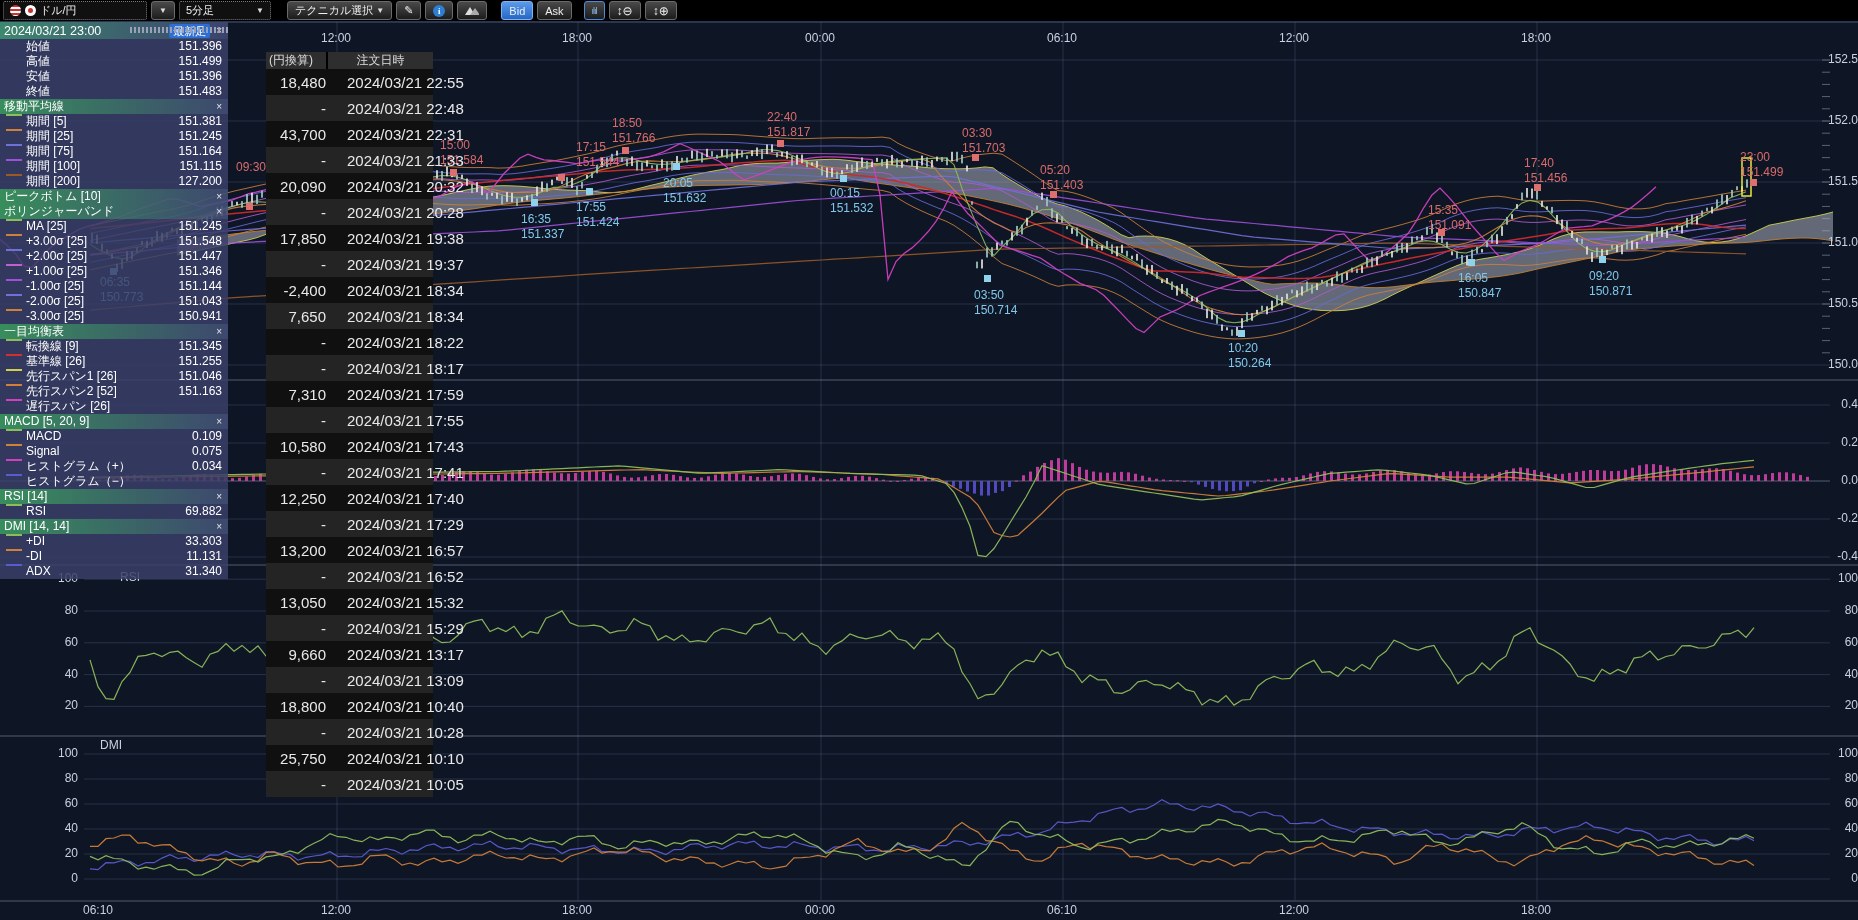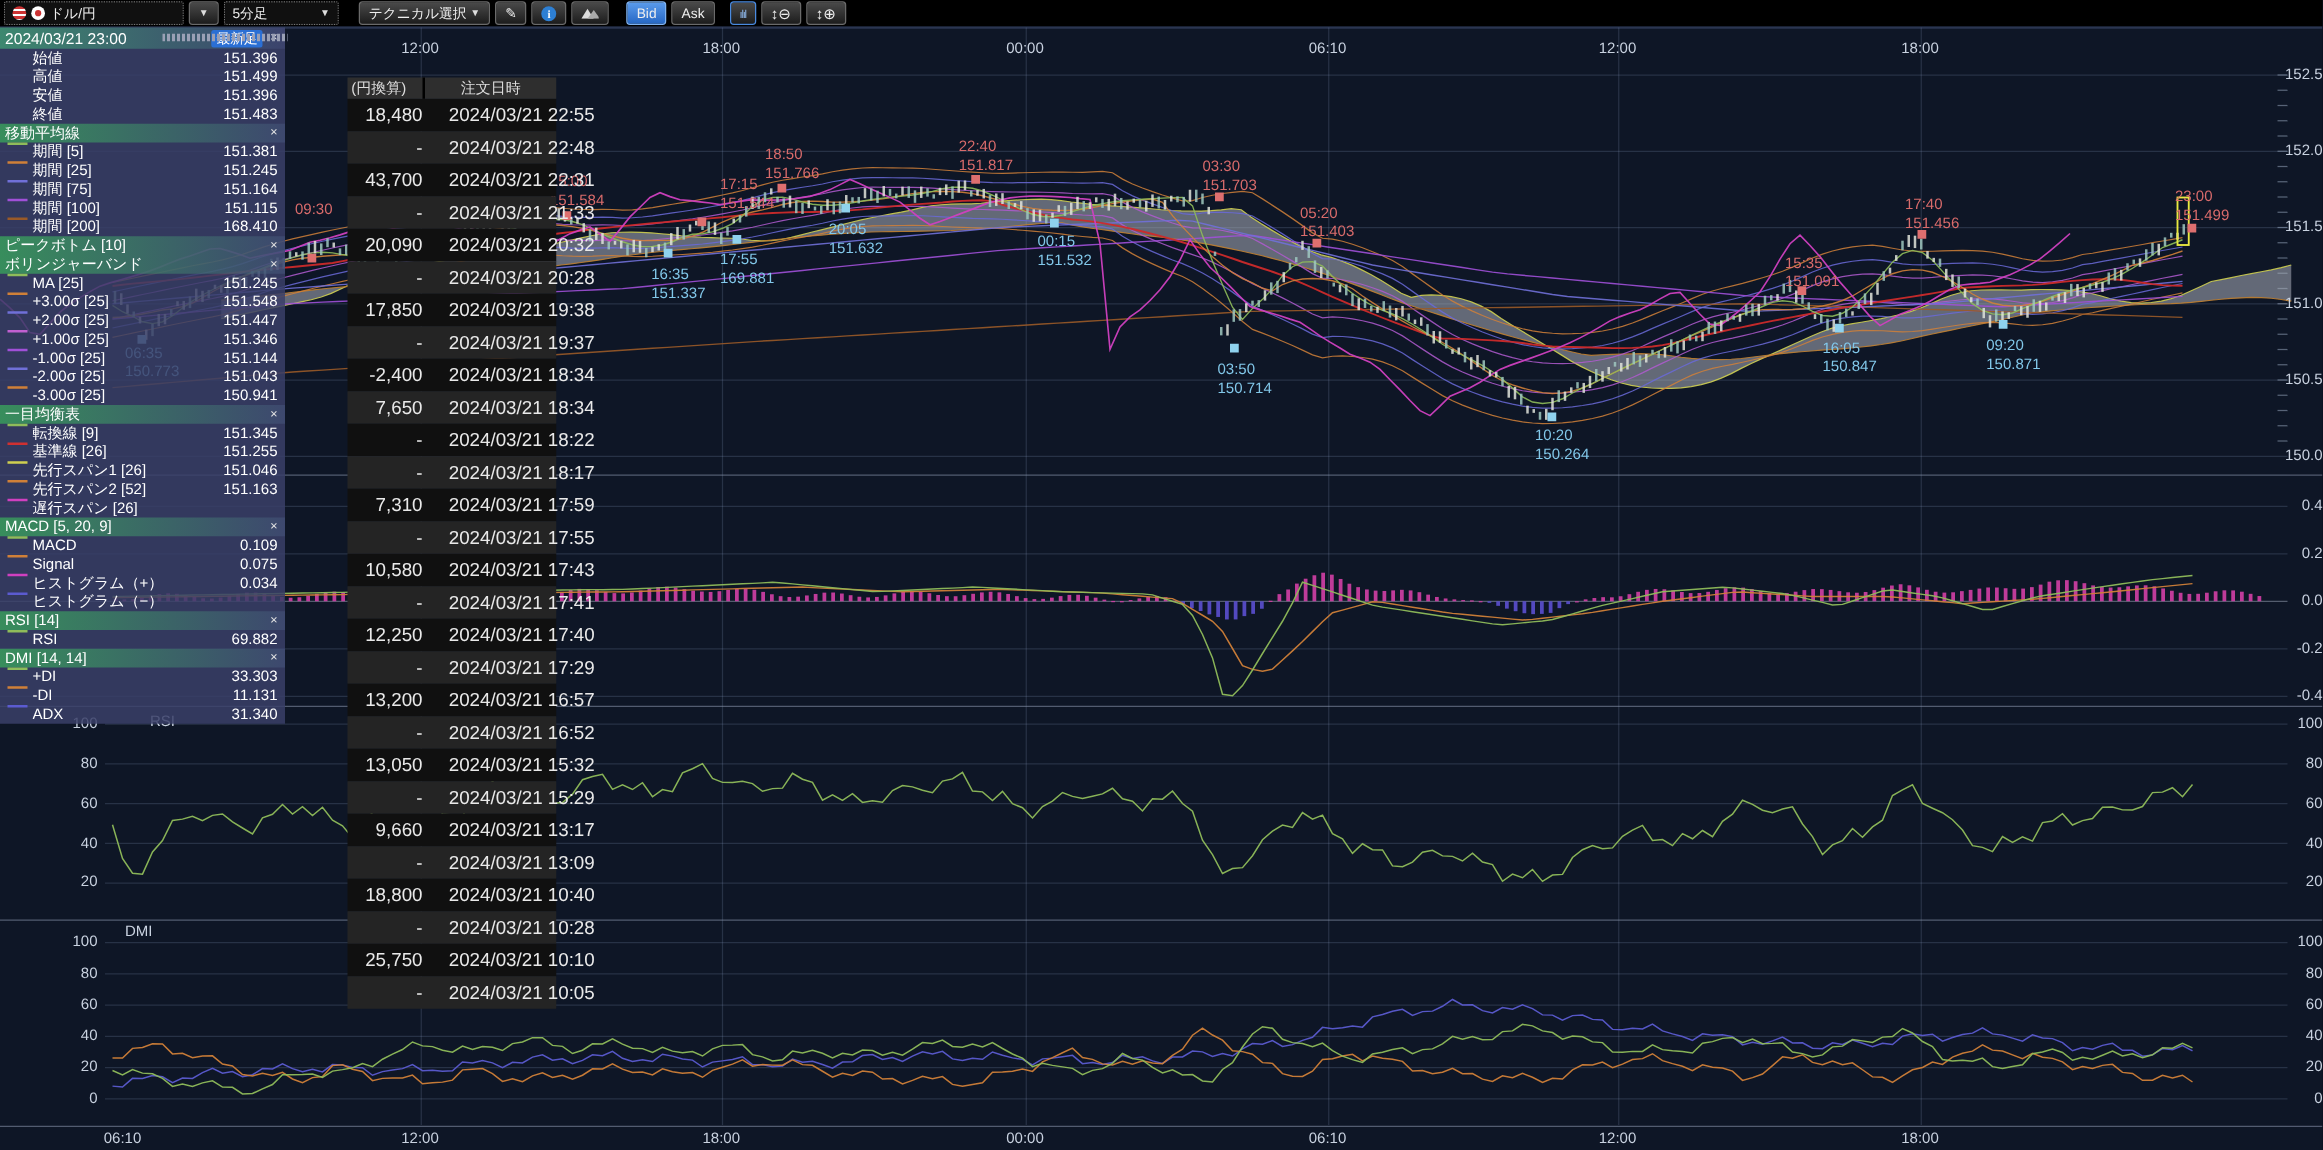--- a/index.html
+++ b/index.html
@@ -49,21 +49,21 @@
   .ip-row .sw{width:20px;flex:0 0 20px;display:flex;align-items:center;}
   .ip-row .sw i{display:block;width:16px;height:2px;}
   .ip-row .lbl{flex:1;color:#fff;white-space:nowrap;overflow:hidden;}
   .ip-row .val{color:#fff;text-align:right;}
   .ip-sec{height:15px;display:flex;align-items:center;padding:0 4px;line-height:15px;color:#fff;
           background:linear-gradient(90deg,rgba(56,146,92,.95),rgba(80,100,140,.35));}
   .ip-sec .t{flex:1;white-space:nowrap;}
   #drag-strip{position:absolute;left:130px;top:27px;width:100px;height:6px;z-index:31;
      background:repeating-linear-gradient(90deg,#9aa0b5 0 2px,transparent 2px 4px);}
   
-  #order-table{position:absolute;left:266px;top:62px;width:167px;z-index:40;font-size:15px;margin-left:12px;}
+  #order-table{position:absolute;left:266px;top:52px;width:167px;z-index:40;font-size:15px;}
   #ot-head{height:17px;display:flex;font-size:12px;color:#ddd;}
   #ot-head .c1{width:62px;background:#2e2e2e;border-right:2px solid #000;display:flex;align-items:center;padding-left:3px;box-sizing:border-box;}
   #ot-head .c2{flex:1;background:#2e2e2e;display:flex;align-items:center;justify-content:center;font-family:Liberation Serif, serif;}
   .ot-row{height:26px;display:flex;align-items:center;color:#e9e9e9;}
   .ot-row:nth-child(odd){background:#101010;}
   .ot-row:nth-child(even){background:#242424;}
   .ot-row .amt{width:60px;text-align:right;flex:0 0 60px;}
   .ot-row .dt{padding-left:21px;white-space:nowrap;text-align:center;}
 </style>
 </head>
@@ -880,21 +880,21 @@
       <div>150.773</div>
     </div>
     <div class="mark bottom" style="left: 110px; top: 267.694px;"></div>
     <div class="ann bottom" style="left: 521px; top: 212px;">
       <div>16:35</div>
       <div>151.337</div>
     </div>
     <div class="mark bottom" style="left: 531px; top: 198.886px;"></div>
     <div class="ann bottom" style="left: 576px; top: 200px;">
       <div>17:55</div>
-      <div>169.881</div>
+      <div>151.424</div>
     </div>
     <div class="mark bottom" style="left: 586px; top: 188.272px;"></div>
     <div class="ann bottom" style="left: 663px; top: 176px;">
       <div>20:05</div>
       <div>151.632</div>
     </div>
     <div class="mark bottom" style="left: 673px; top: 162.896px;"></div>
     <div class="ann bottom" style="left: 830px; top: 186px;">
       <div>00:15</div>
       <div>151.532</div>
@@ -980,21 +980,21 @@
           <i style="background: rgb(160, 80, 216);"></i>
         </span>
         <span class="lbl">期間 [100]</span>
         <span class="val">151.115</span>
       </div>
       <div class="ip-row">
         <span class="sw">
           <i style="background: rgb(154, 90, 40);"></i>
         </span>
         <span class="lbl">期間 [200]</span>
-        <span class="val">168.410</span>
+        <span class="val">127.200</span>
       </div>
       <div class="ip-sec">
         <span class="t">ピークボトム [10]</span>
         <span class="x-btn">×</span>
       </div>
       <div class="ip-sec">
         <span class="t">ボリンジャーバンド</span>
         <span class="x-btn">×</span>
       </div>
       <div class="ip-row">

